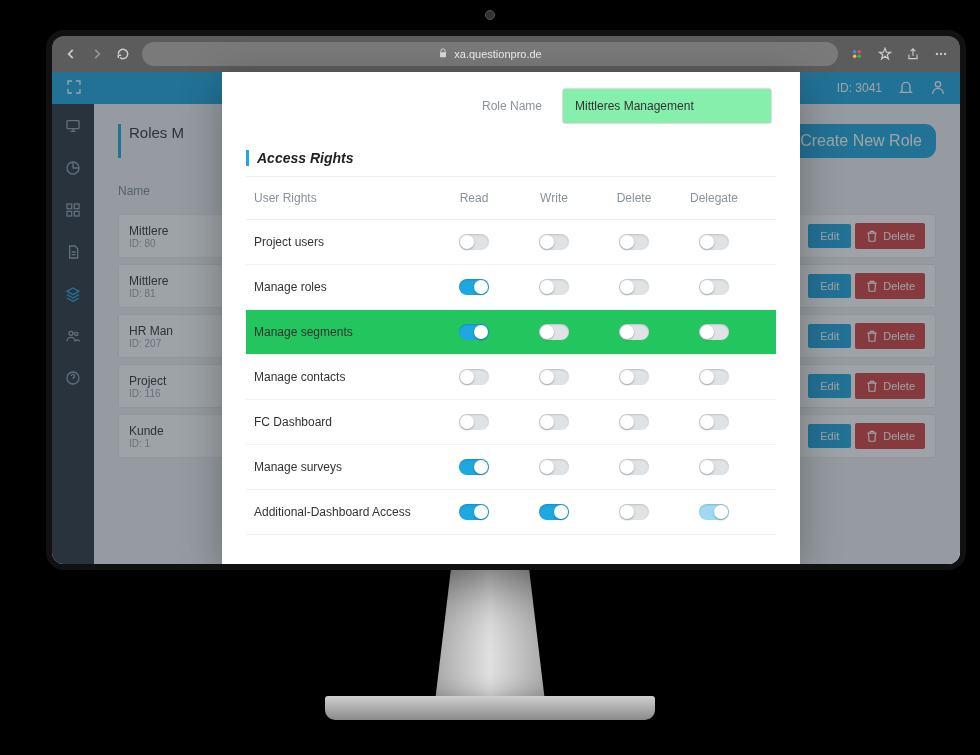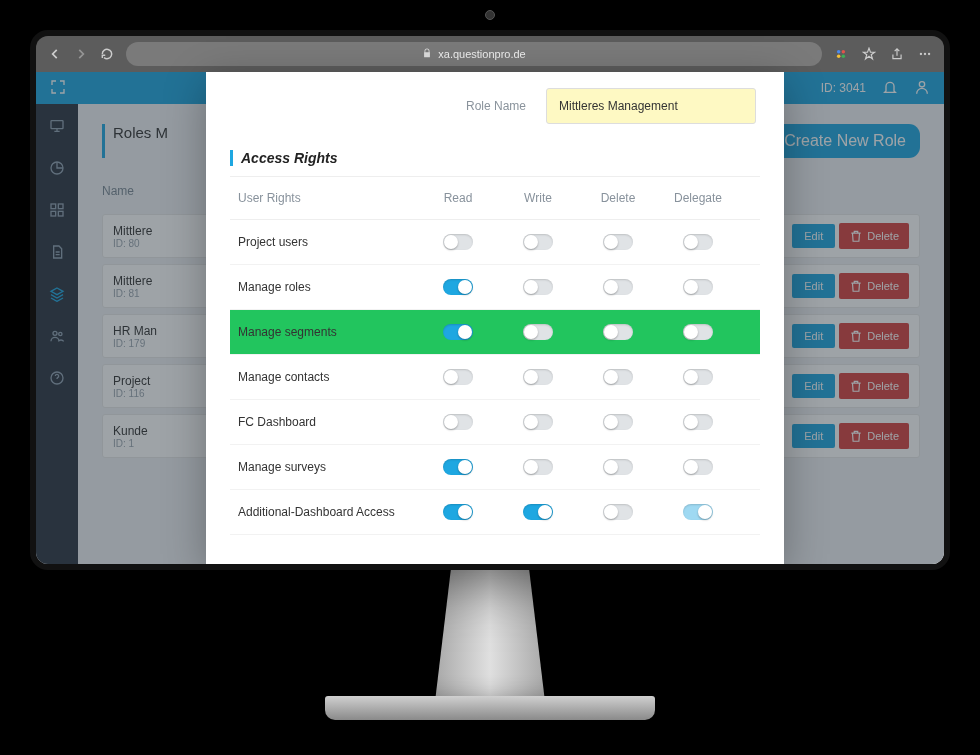--- a/index.html
+++ b/index.html
@@ -1,19 +1,19 @@
 <!DOCTYPE html>
 <html><head>
 <meta charset="utf-8">
 <style>
   * { box-sizing: border-box; margin: 0; padding: 0; font-family: -apple-system, "Helvetica Neue", Arial, sans-serif; }
   body { width: 980px; height: 755px; background: #000; overflow: hidden; position: relative; }
 
   
-  .monitor { position:absolute; left:30px; top:30px; width:920px; height:540px; background:#222; border-radius:18px; border:6px solid #111; box-shadow:0 10px 60px rgba(0,0,0,.6); overflow:hidden; }
+  .monitor { position:absolute; left:46px; top:30px; width:920px; height:540px; background:#222; border-radius:18px; border:6px solid #111; box-shadow:0 10px 60px rgba(0,0,0,.6); overflow:hidden; }
   .camera { position:absolute; left:50%; top:10px; width:10px; height:10px; margin-left:-5px; border-radius:50%; background:#333; border:1px solid #555; z-index:50;}
   .stand-neck { position:absolute; left:50%; top:570px; transform:translateX(-50%); width:140px; height:140px; background:linear-gradient(90deg,#9a9a9a,#e0e0e0 50%,#9a9a9a); z-index:-1; clip-path:polygon(22% 0, 78% 0, 90% 100%, 10% 100%); }
   .stand-base { position:absolute; left:50%; top:696px; transform:translateX(-50%); width:330px; height:24px; background:linear-gradient(#d0d0d0,#8a8a8a); border-radius:3px 3px 10px 10px; box-shadow:0 10px 30px rgba(0,0,0,.6); }
 
   
   .browser-bar { height:36px; background:#5c5c5c; display:flex; align-items:center; padding:0 12px; gap:12px; }
   .nav-arrow, .bar-icon { color:#ccc; font-size:16px; cursor:pointer; display:flex; align-items:center; }
   .urlbox { flex:1; height:24px; background:#7a7a7a; border-radius:12px; display:flex; align-items:center; justify-content:center; color:#eee; font-size:11px; gap:6px; }
   .lock { font-size:10px; }
   .bar-right { display:flex; gap:14px; color:#ccc; font-size:16px; align-items:center;}
@@ -38,21 +38,21 @@
   .edit-btn { background:#1ea7e1; color:#fff; font-size:11px; padding:6px 12px; border:none; cursor:pointer; border-radius:2px; margin-right:4px;}
   .del-btn { background:#d6403e; color:#fff; font-size:11px; padding:6px 10px; border:none; cursor:pointer; border-radius:2px; display:flex; align-items:center; gap:4px;}
 
   
   .backdrop { position:absolute; inset:36px 0 0 0; background:rgba(40,50,60,.45); }
 
   
   .dialog { position:absolute; left:170px; right:160px; top:36px; bottom:0; background:#fff; box-shadow:0 10px 40px rgba(0,0,0,.3); overflow:hidden; }
   .dlg-top { display:flex; justify-content:flex-end; align-items:center; padding:16px 28px 8px;margin-left:25px;}
   .rn-lbl { font-size:12px; color:#8a939c; margin-right:20px;}
-  .rn-inp { width:210px; padding:10px 12px; font-size:12px; color:#333; background:#fef9c3; border:1px solid #ddd; border-radius:3px;}
+  .rn-inp { width:210px; padding:10px 12px; font-size:12px; color:#333; background:#86efac; border:1px solid #ddd; border-radius:3px;}
   .sect-title { font-size:14px; color:#222; font-weight:600; border-left:3px solid #1ea7e1; padding-left:8px; margin:18px 24px 10px;font-style:italic;}
   .grid { margin:0 24px;}
   .hdr, .row { display:flex; align-items:center; padding:14px 8px; font-size:12px;}
   .hdr { color:#88929c; border-top:1px solid #eee; border-bottom:1px solid #eee;}
   .row { border-bottom:1px solid #f2f2f2; color:#333;}
   .row.hl { background:#22c55e;}
   .c-label { flex:0 0 180px; }
   .c-tgl { flex:0 0 80px; display:flex; justify-content:center;}
   .toggle { width:30px; height:16px; border-radius:10px; background:#e0e3e6; position:relative; cursor:pointer; box-shadow:inset 0 1px 2px rgba(0,0,0,.15);}
   .toggle .k { position:absolute; top:1px; left:1px; width:14px; height:14px; border-radius:50%; background:#fff; box-shadow:0 1px 2px rgba(0,0,0,.3);}
@@ -214,21 +214,21 @@
             <button class="del-btn">
               <svg class="i" viewBox="0 0 24 24" stroke="#fff" stroke-width="2" fill="none">
                 <path d="M4 7h16M9 7V4h6v3M6 7l1 14h10l1-14"></path>
               </svg>
               <span>Delete</span>
             </button>
           </div>
           <div class="role-row">
             <div class="nm">
               <div>HR Man</div>
-              <div class="sub">ID: 179</div>
+              <div class="sub">ID: 207</div>
             </div>
             <div class="sp"></div>
             <button class="edit-btn">Edit</button>
             <button class="del-btn">
               <svg class="i" viewBox="0 0 24 24" stroke="#fff" stroke-width="2" fill="none">
                 <path d="M4 7h16M9 7V4h6v3M6 7l1 14h10l1-14"></path>
               </svg>
               <span>Delete</span>
             </button>
           </div>

